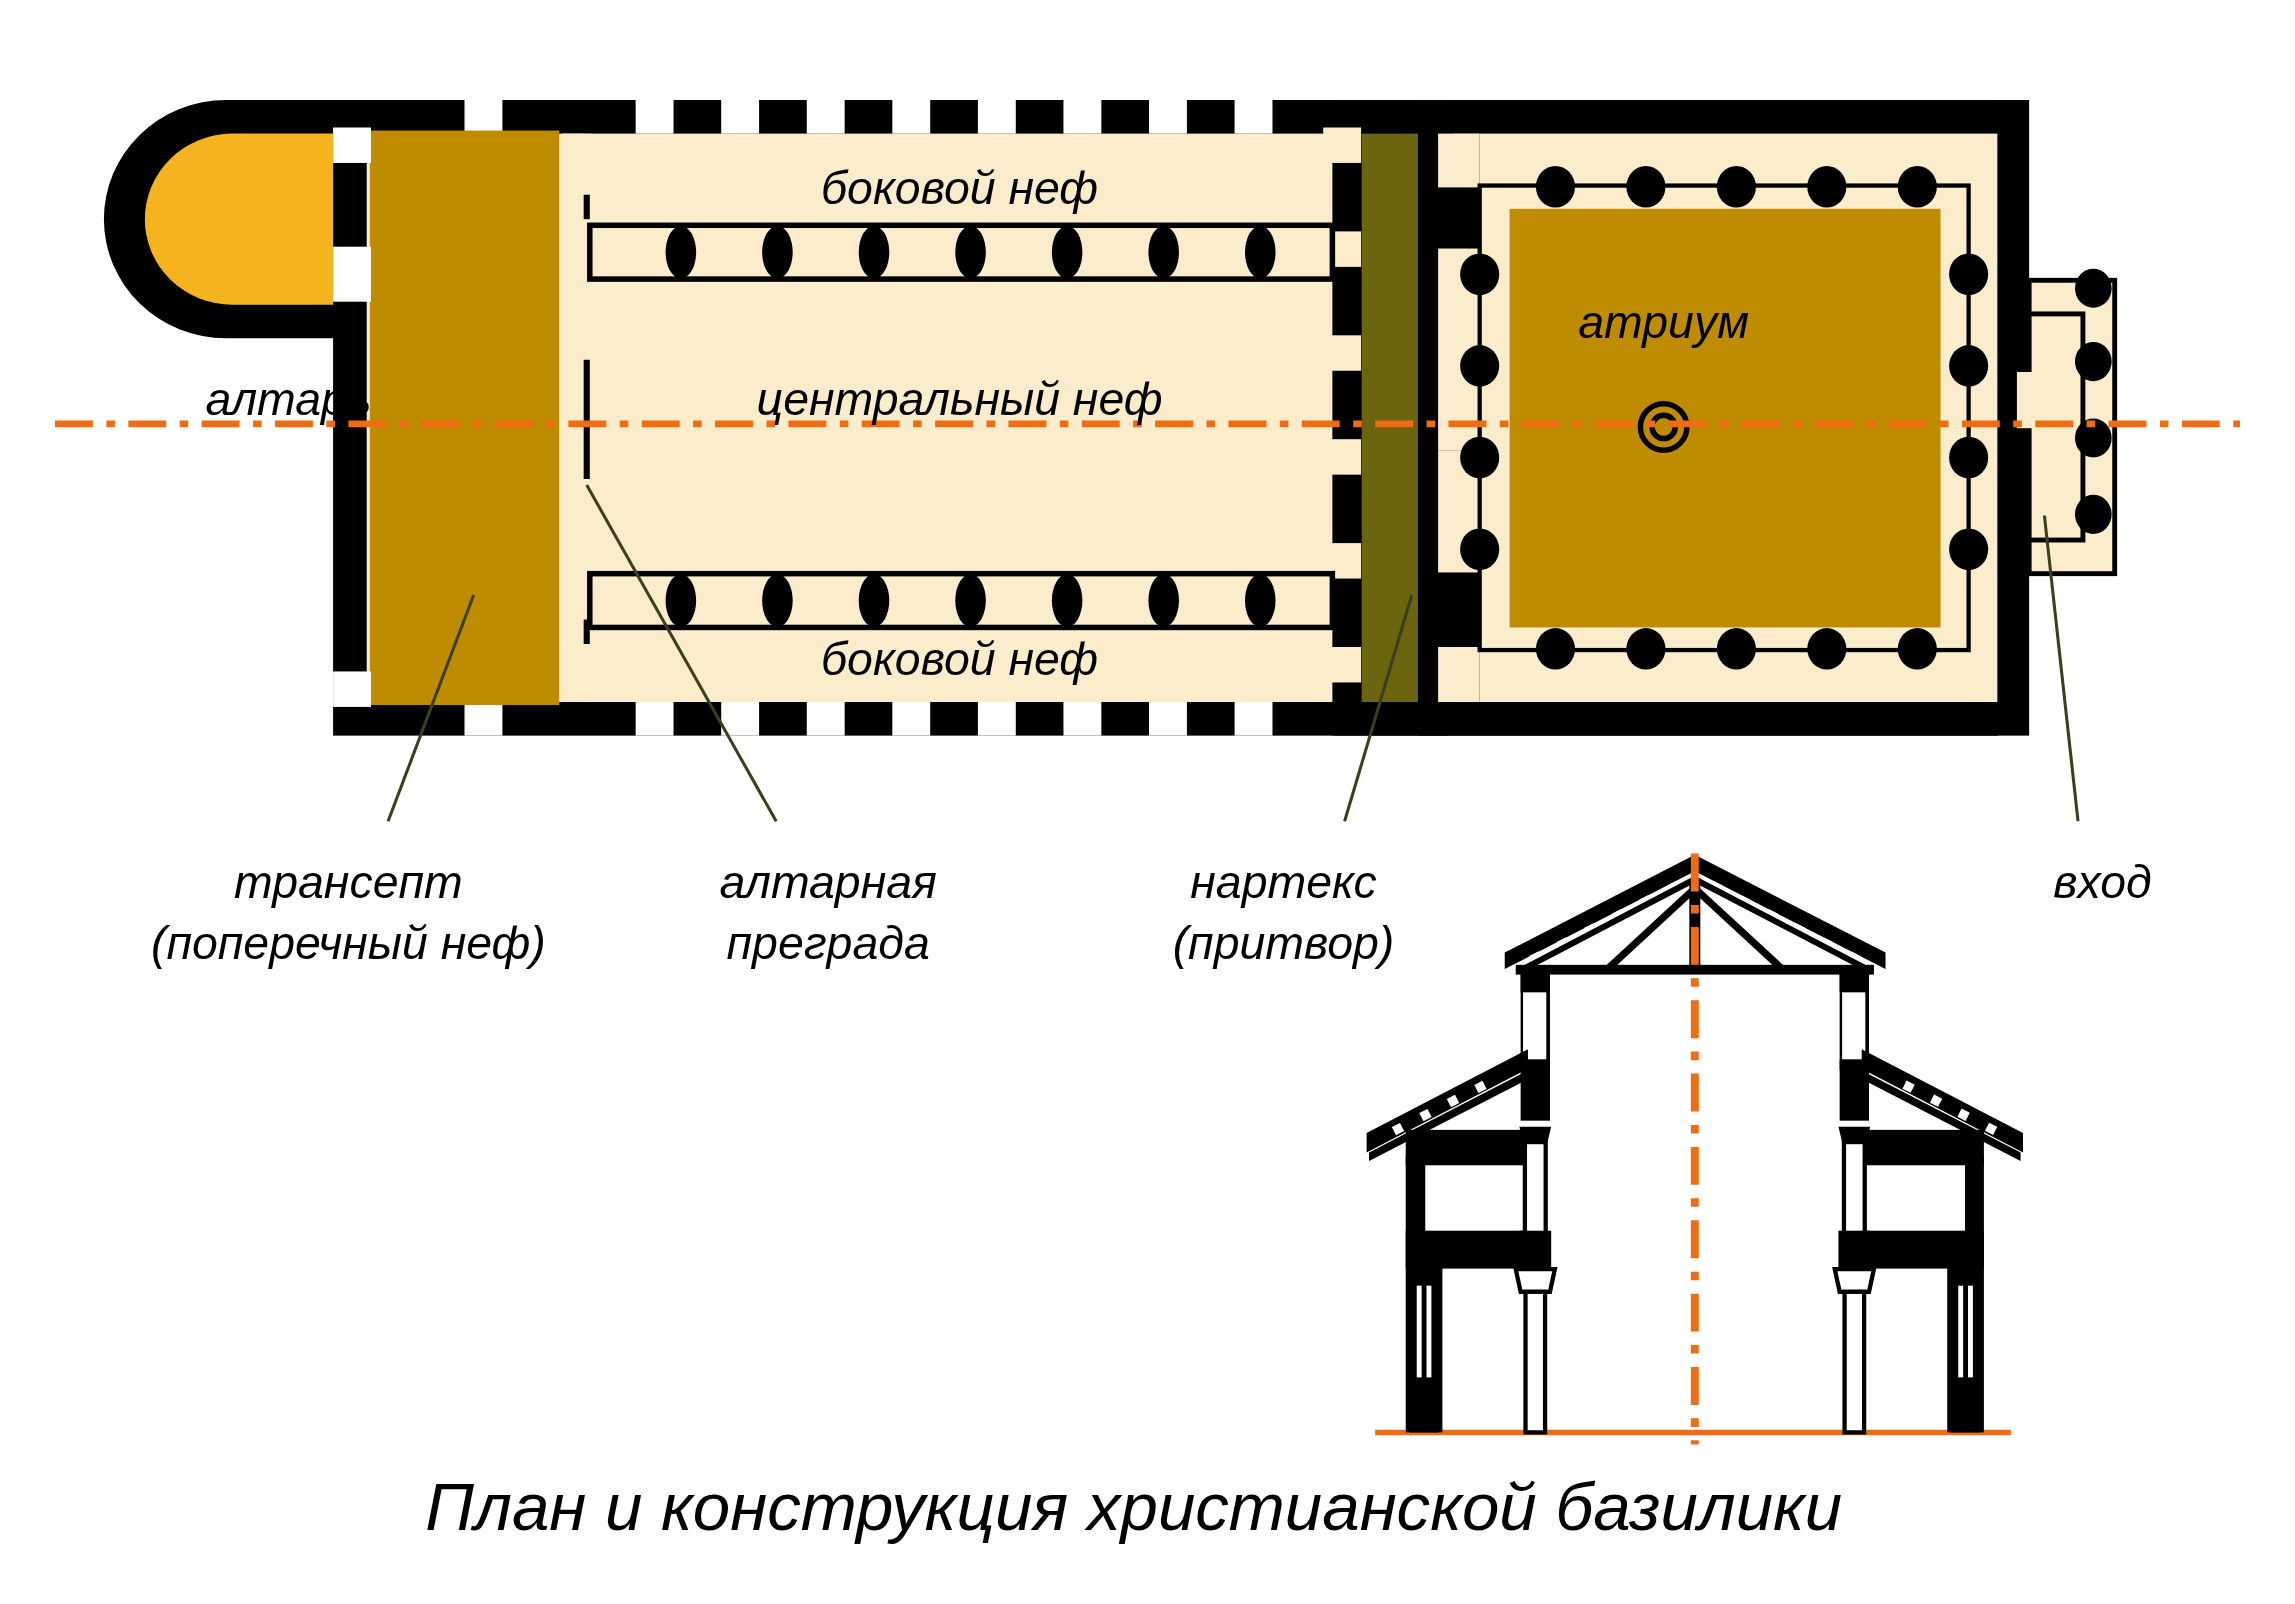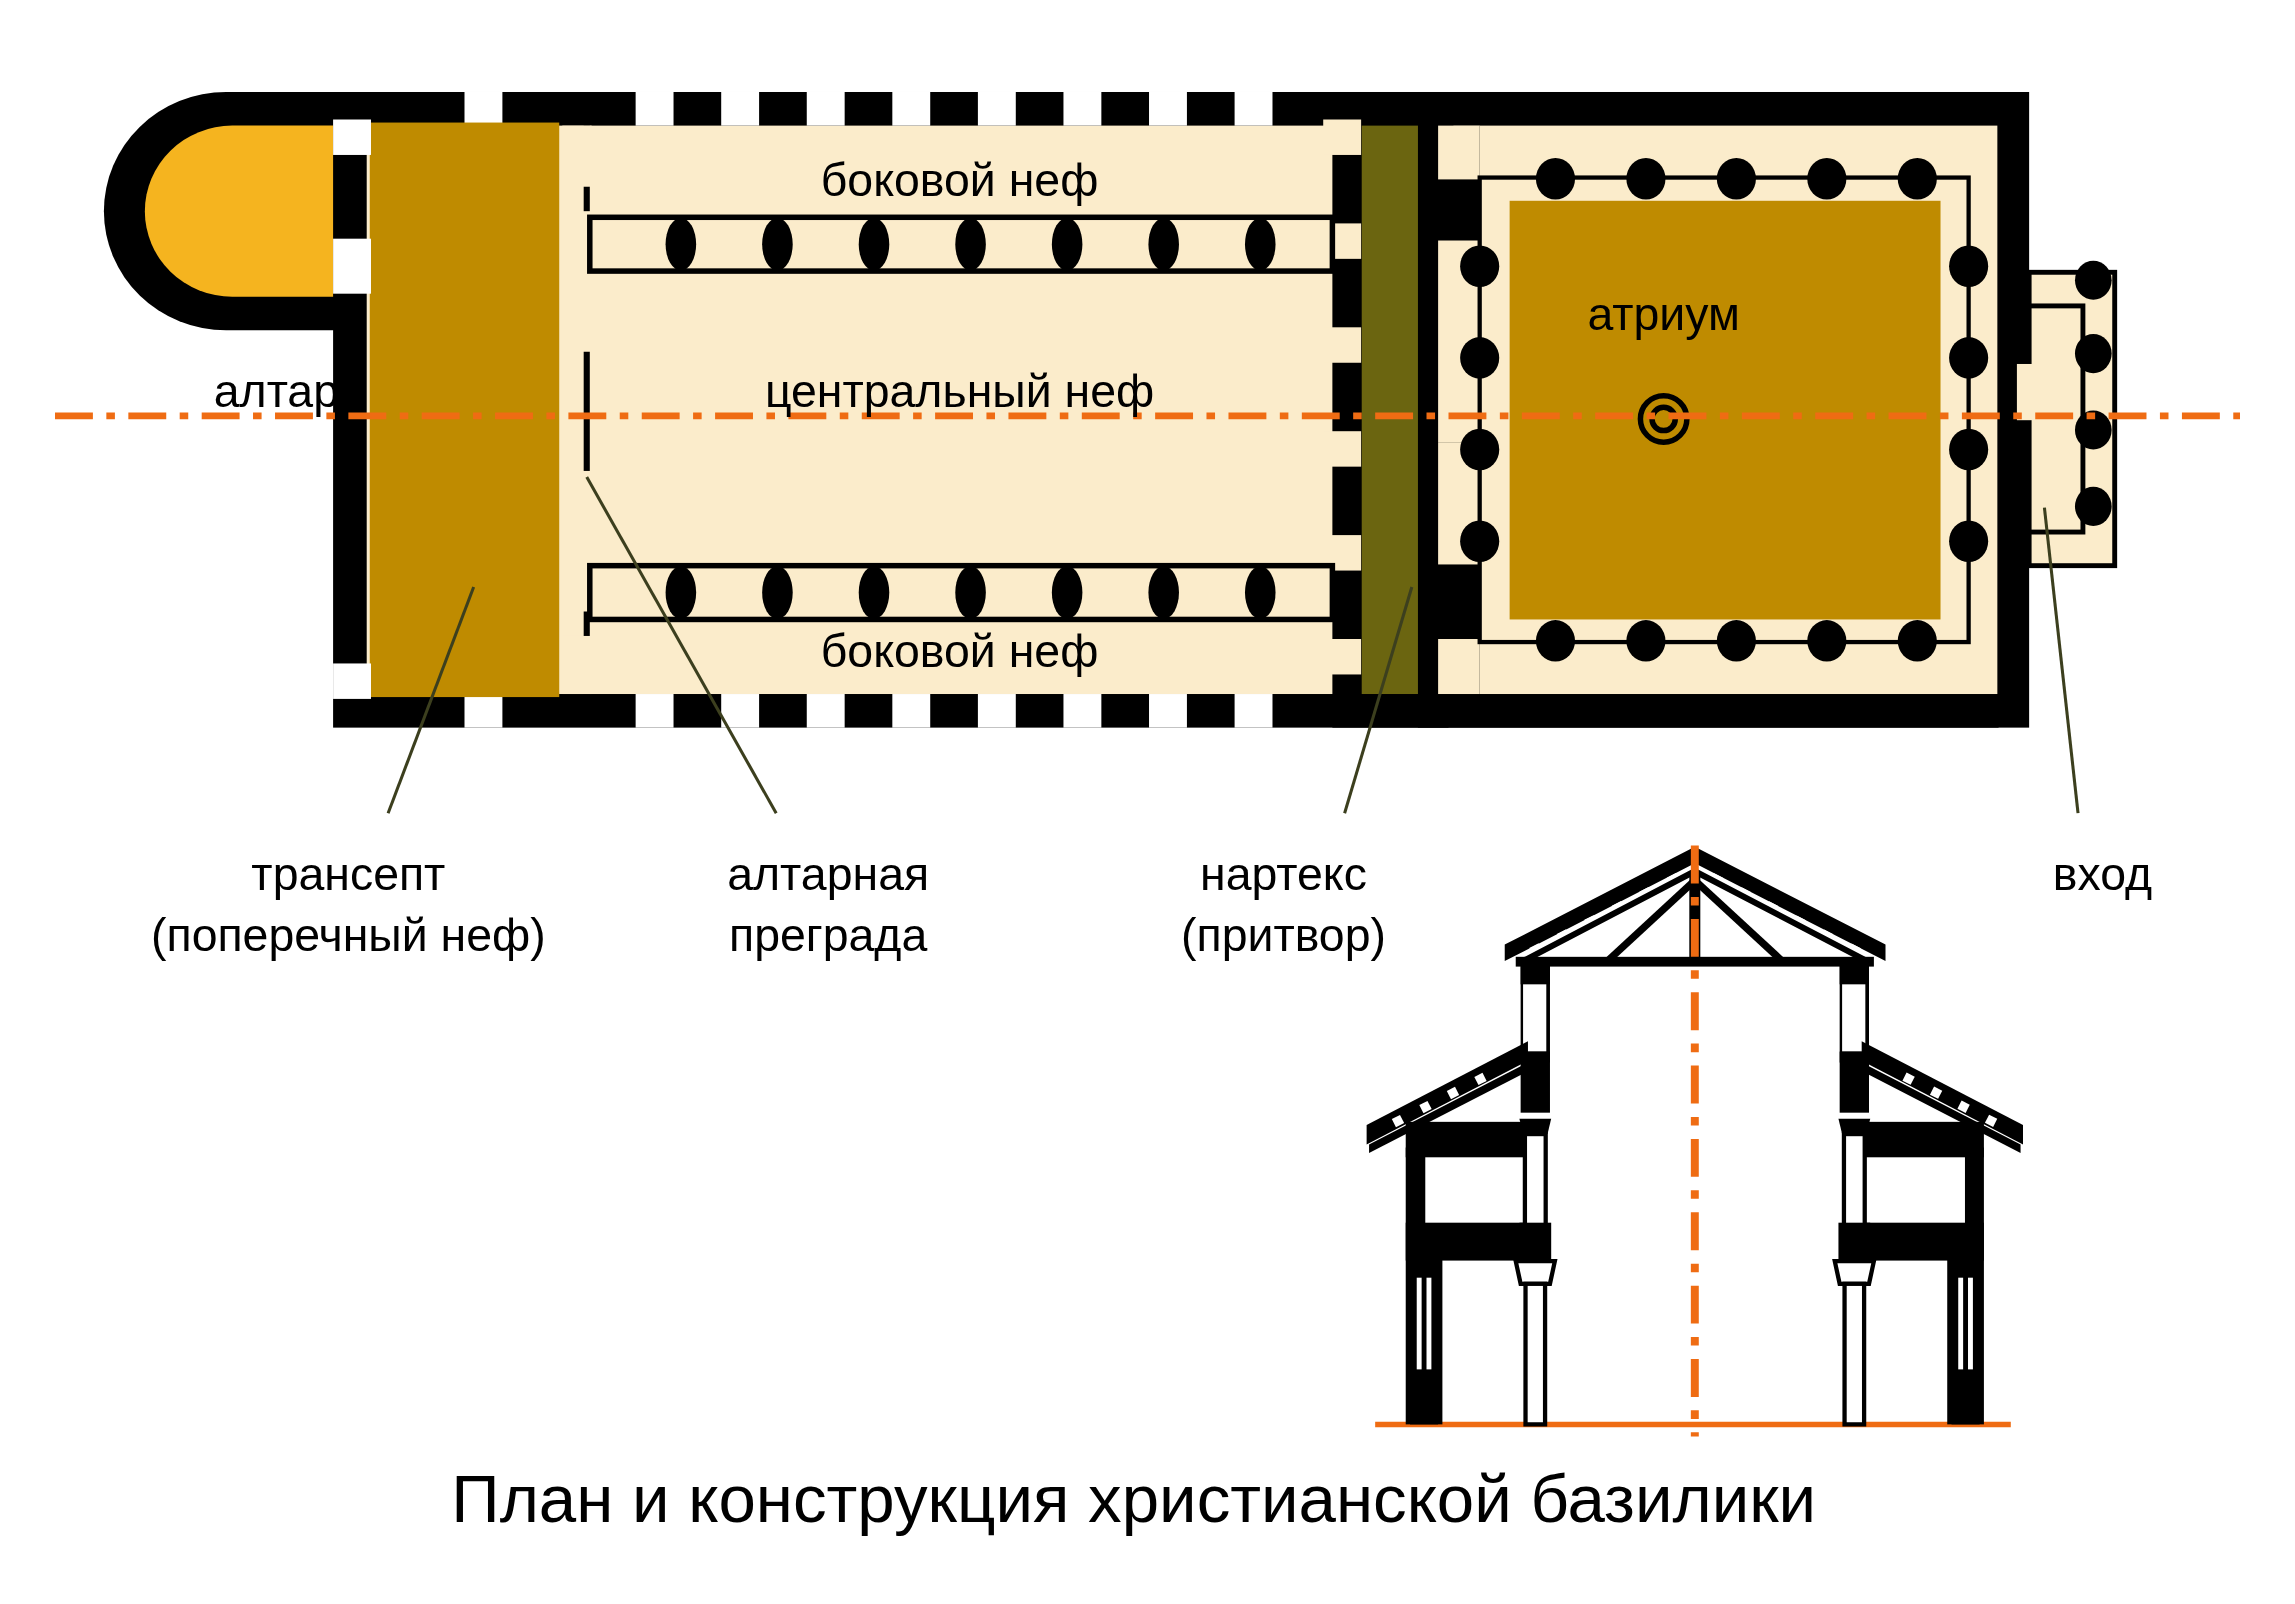--- a/index.html
+++ b/index.html
@@ -9,23 +9,24 @@
   }
   body {
     width: 2295px;
     height: 1605px;
     font-family: "Liberation Sans", sans-serif;
     position: relative;
     overflow: hidden;
   }
   #root {
     position: absolute;
-    left: 0; top: 0;
+    left: 0; top: 8px;
     width: 2295px;
     height: 1555px;
+    font-style: italic;
   }
   svg { display: block; }
   .plan-label {
     font-family: "Liberation Sans", sans-serif;
     font-size: 76px;
     fill: #000000;
     text-anchor: middle;
     dominant-baseline: middle;
   }
   .callout-label {

